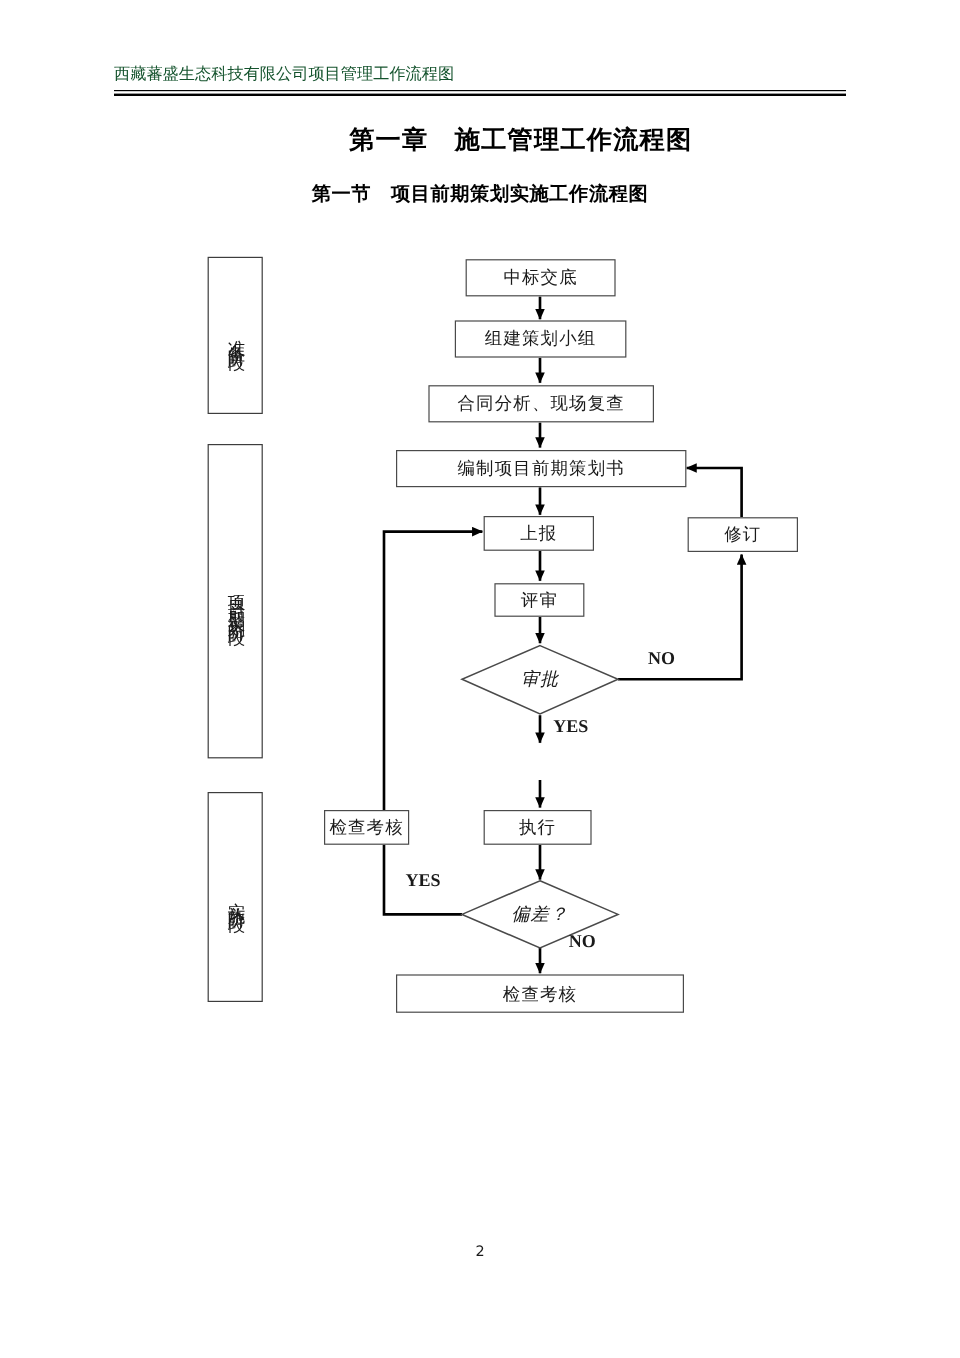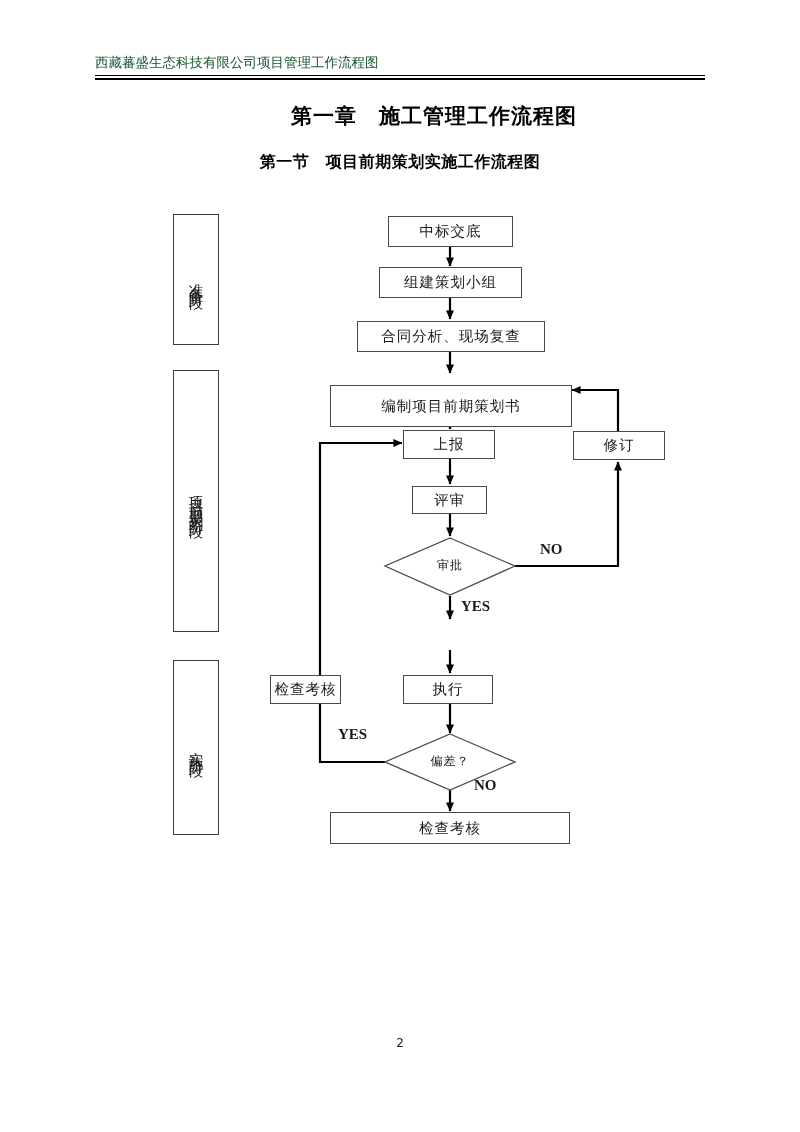--- a/index.html
+++ b/index.html
@@ -111,25 +111,26 @@
     justify-content: center;
     font-size: 14.5px;
     color: #1a1a1a;
     letter-spacing: 1px;
     white-space: nowrap;
   }
 
   
   .diamond-label {
     position: absolute;
-    font-size: 12px;
+    font-size: 15px;
     color: #1a1a1a;
     letter-spacing: 1px;
     white-space: nowrap;
     text-align: center;
+    font-style: italic;
   }
 
   
   .edge-label {
     position: absolute;
     font-family: "Liberation Serif", "DejaVu Serif", serif;
     font-size: 15px;
     font-weight: bold;
     color: #1a1a1a;
     white-space: nowrap;
@@ -218,21 +219,21 @@
   </div>
 
   <div class="node" style="left:357px; top:321px; width:188px; height:31px;">
     <span>合同分析、现场复查</span>
   </div>
 
   <div class="node" style="left:379px; top:267px; width:143px; height:31px;">
     <span>组建策划小组</span>
   </div>
 
-  <div class="node" style="left:330px; top:375px; width:242px; height:42px;margin-top:10px;">
+  <div class="node" style="left:330px; top:375px; width:242px; height:31px;">
     <span>编制项目前期策划书</span>
   </div>
 
   <div class="node" style="left:403px; top:430px; width:92px; height:29px;">
     <span>上报</span>
   </div>
 
   <div class="node" style="left:573px; top:431px; width:92px; height:29px;">
     <span>修订</span>
   </div>

